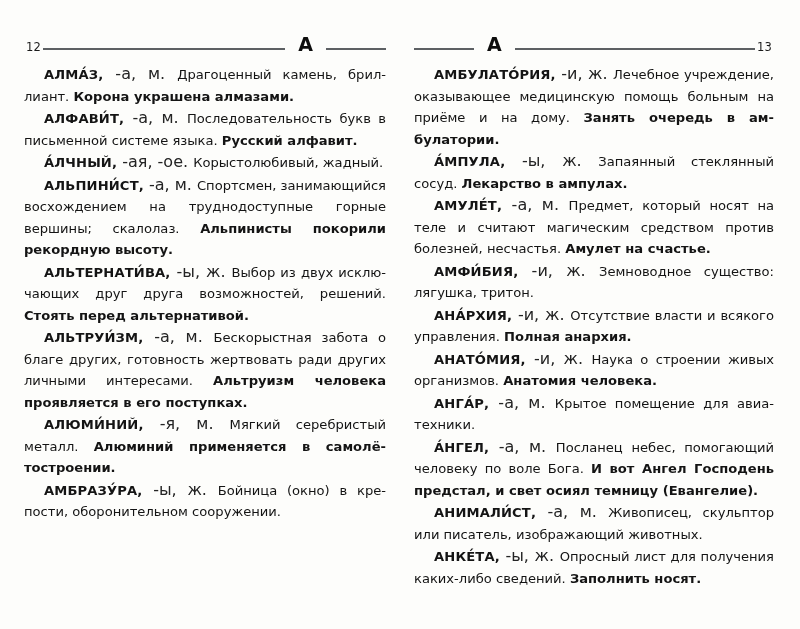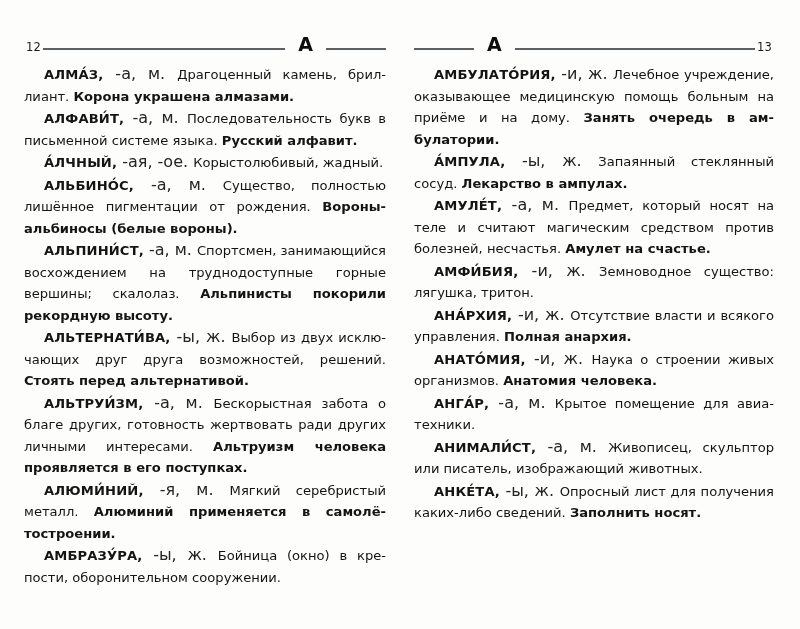--- a/index.html
+++ b/index.html
@@ -101,21 +101,20 @@
       <span class="folio">12</span>
       <span class="rule"></span>
       <span class="letter">А</span>
       <span class="rule rule-short"></span>
     </div>
 
     <div class="column">
       <p class="entry"><span class="hw">АЛМА́З,</span><span class="gram"> -а, м. </span><span class="def">Драгоценный камень, брил­лиант. </span><span class="ex">Корона украшена алмазами.</span></p>
       <p class="entry"><span class="hw">АЛФАВИ́Т,</span><span class="gram"> -а, м. </span><span class="def">Последовательность букв в письменной системе языка. </span><span class="ex">Русский алфавит.</span></p>
       <p class="entry"><span class="hw">А́ЛЧНЫЙ,</span><span class="gram"> -ая, -ое. </span><span class="def">Корыстолюбивый, жадный.</span><span class="ex"></span></p>
-      <p class="entry"><span class="hw">АЛЬБИНО́С,</span><span class="gram"> -а, м. </span><span class="def">Существо, полностью лишённое пигментации от рождения. </span><span class="ex">Воро­ны-альбиносы (белые вороны).</span></p>
       <p class="entry"><span class="hw">АЛЬПИНИ́СТ,</span><span class="gram"> -а, м. </span><span class="def">Спортсмен, занимающийся восхождением на труднодоступные горные вершины; скалолаз. </span><span class="ex">Альпинисты покорили рекордную высоту.</span></p>
       <p class="entry"><span class="hw">АЛЬТЕРНАТИ́ВА,</span><span class="gram"> -ы, ж. </span><span class="def">Выбор из двух исклю­чающих друг друга возможностей, решений. </span><span class="ex">Стоять перед альтернативой.</span></p>
       <p class="entry"><span class="hw">АЛЬТРУИ́ЗМ,</span><span class="gram"> -а, м. </span><span class="def">Бескорыстная забота о благе других, готовность жертвовать ради других личными интересами. </span><span class="ex">Альтруизм че­ловека проявляется в его поступках.</span></p>
       <p class="entry"><span class="hw">АЛЮМИ́НИЙ,</span><span class="gram"> -я, м. </span><span class="def">Мягкий серебристый металл. </span><span class="ex">Алюминий применяется в самолё­тостроении.</span></p>
       <p class="entry"><span class="hw">АМБРАЗУ́РА,</span><span class="gram"> -ы, ж. </span><span class="def">Бойница (окно) в кре­пости, оборонительном сооружении.</span><span class="ex"></span></p>
     </div>
   </div>
 
   <div class="page page-right">
     <div class="runhead">
@@ -126,18 +125,19 @@
     </div>
 
     <div class="column">
       <p class="entry"><span class="hw">АМБУЛАТО́РИЯ,</span><span class="gram"> -и, ж. </span><span class="def">Лечебное учреждение, оказывающее медицинскую помощь больным на приёме и на дому. </span><span class="ex">Занять очередь в ам­булатории.</span></p>
       <p class="entry"><span class="hw">А́МПУЛА,</span><span class="gram"> -ы, ж. </span><span class="def">Запаянный стеклянный сосуд. </span><span class="ex">Лекарство в ампулах.</span></p>
       <p class="entry"><span class="hw">АМУЛЕ́Т,</span><span class="gram"> -а, м. </span><span class="def">Предмет, который носят на теле и считают магическим средством против болезней, несчастья. </span><span class="ex">Амулет на счастье.</span></p>
       <p class="entry"><span class="hw">АМФИ́БИЯ,</span><span class="gram"> -и, ж. </span><span class="def">Земноводное существо: лягушка, тритон.</span><span class="ex"></span></p>
       <p class="entry"><span class="hw">АНА́РХИЯ,</span><span class="gram"> -и, ж. </span><span class="def">Отсутствие власти и всякого управления. </span><span class="ex">Полная анархия.</span></p>
       <p class="entry"><span class="hw">АНАТО́МИЯ,</span><span class="gram"> -и, ж. </span><span class="def">Наука о строении живых организмов. </span><span class="ex">Анатомия человека.</span></p>
       <p class="entry"><span class="hw">АНГА́Р,</span><span class="gram"> -а, м. </span><span class="def">Крытое помещение для авиа­техники.</span><span class="ex"></span></p>
+      <p class="entry"><span class="hw">А́НГЕЛ,</span><span class="gram"> -а, м. </span><span class="def">Посланец небес, помогающий человеку по воле Бога. </span><span class="ex">И вот Ангел Господень предстал, и свет осиял темницу (Евангелие).</span></p>
       <p class="entry"><span class="hw">АНИМАЛИ́СТ,</span><span class="gram"> -а, м. </span><span class="def">Живописец, скульптор или писатель, изображающий животных.</span><span class="ex"></span></p>
       <p class="entry"><span class="hw">АНКЕ́ТА,</span><span class="gram"> -ы, ж. </span><span class="def">Опросный лист для полу­чения каких-либо сведений. </span><span class="ex">Заполнить носят.</span></p>
     </div>
   </div>
 
 </div>
 
 </body></html>

